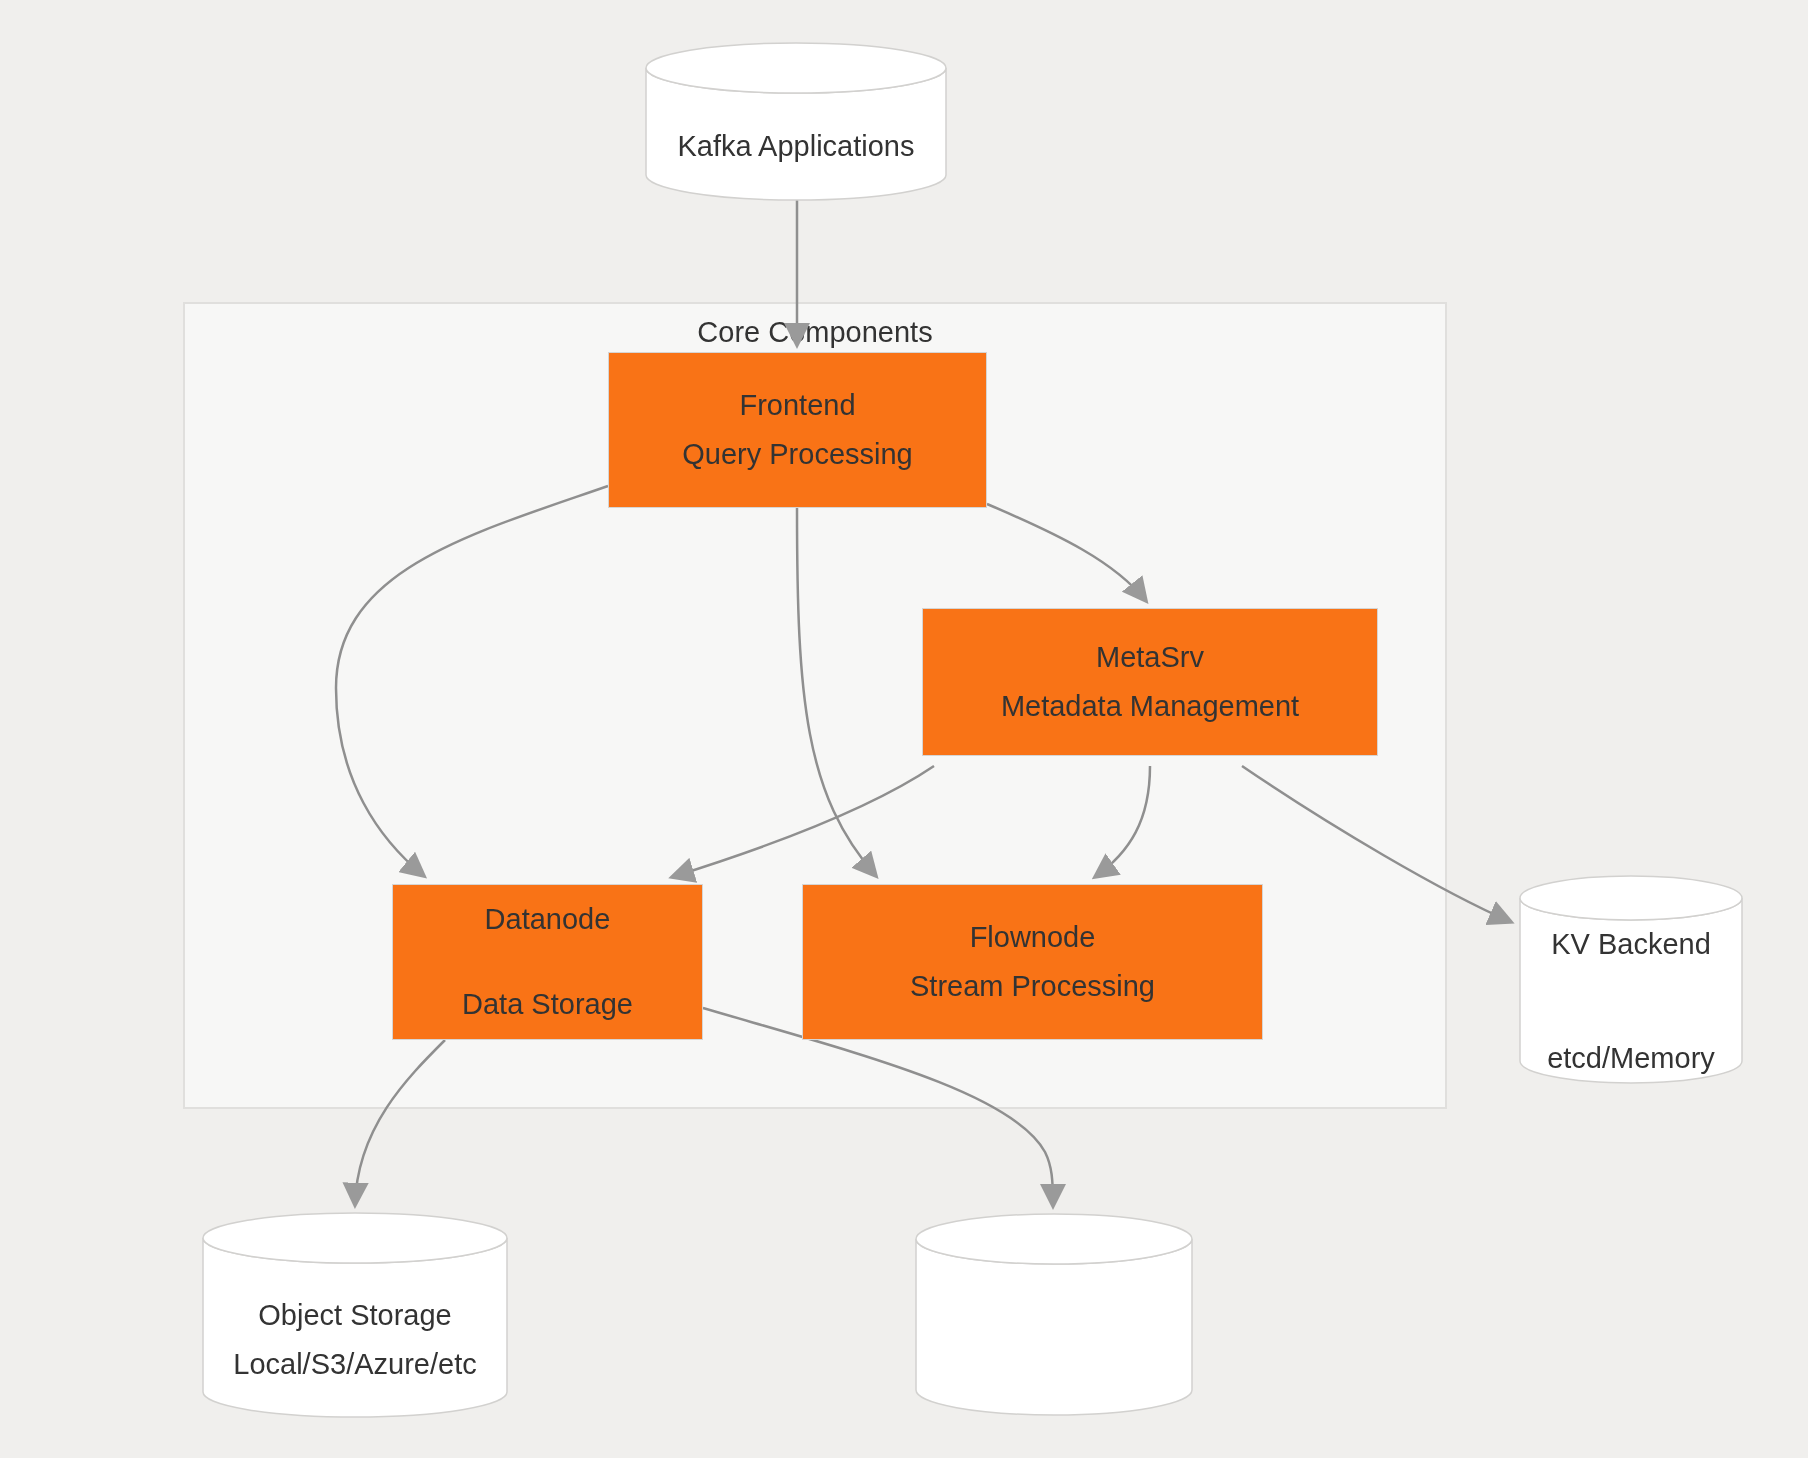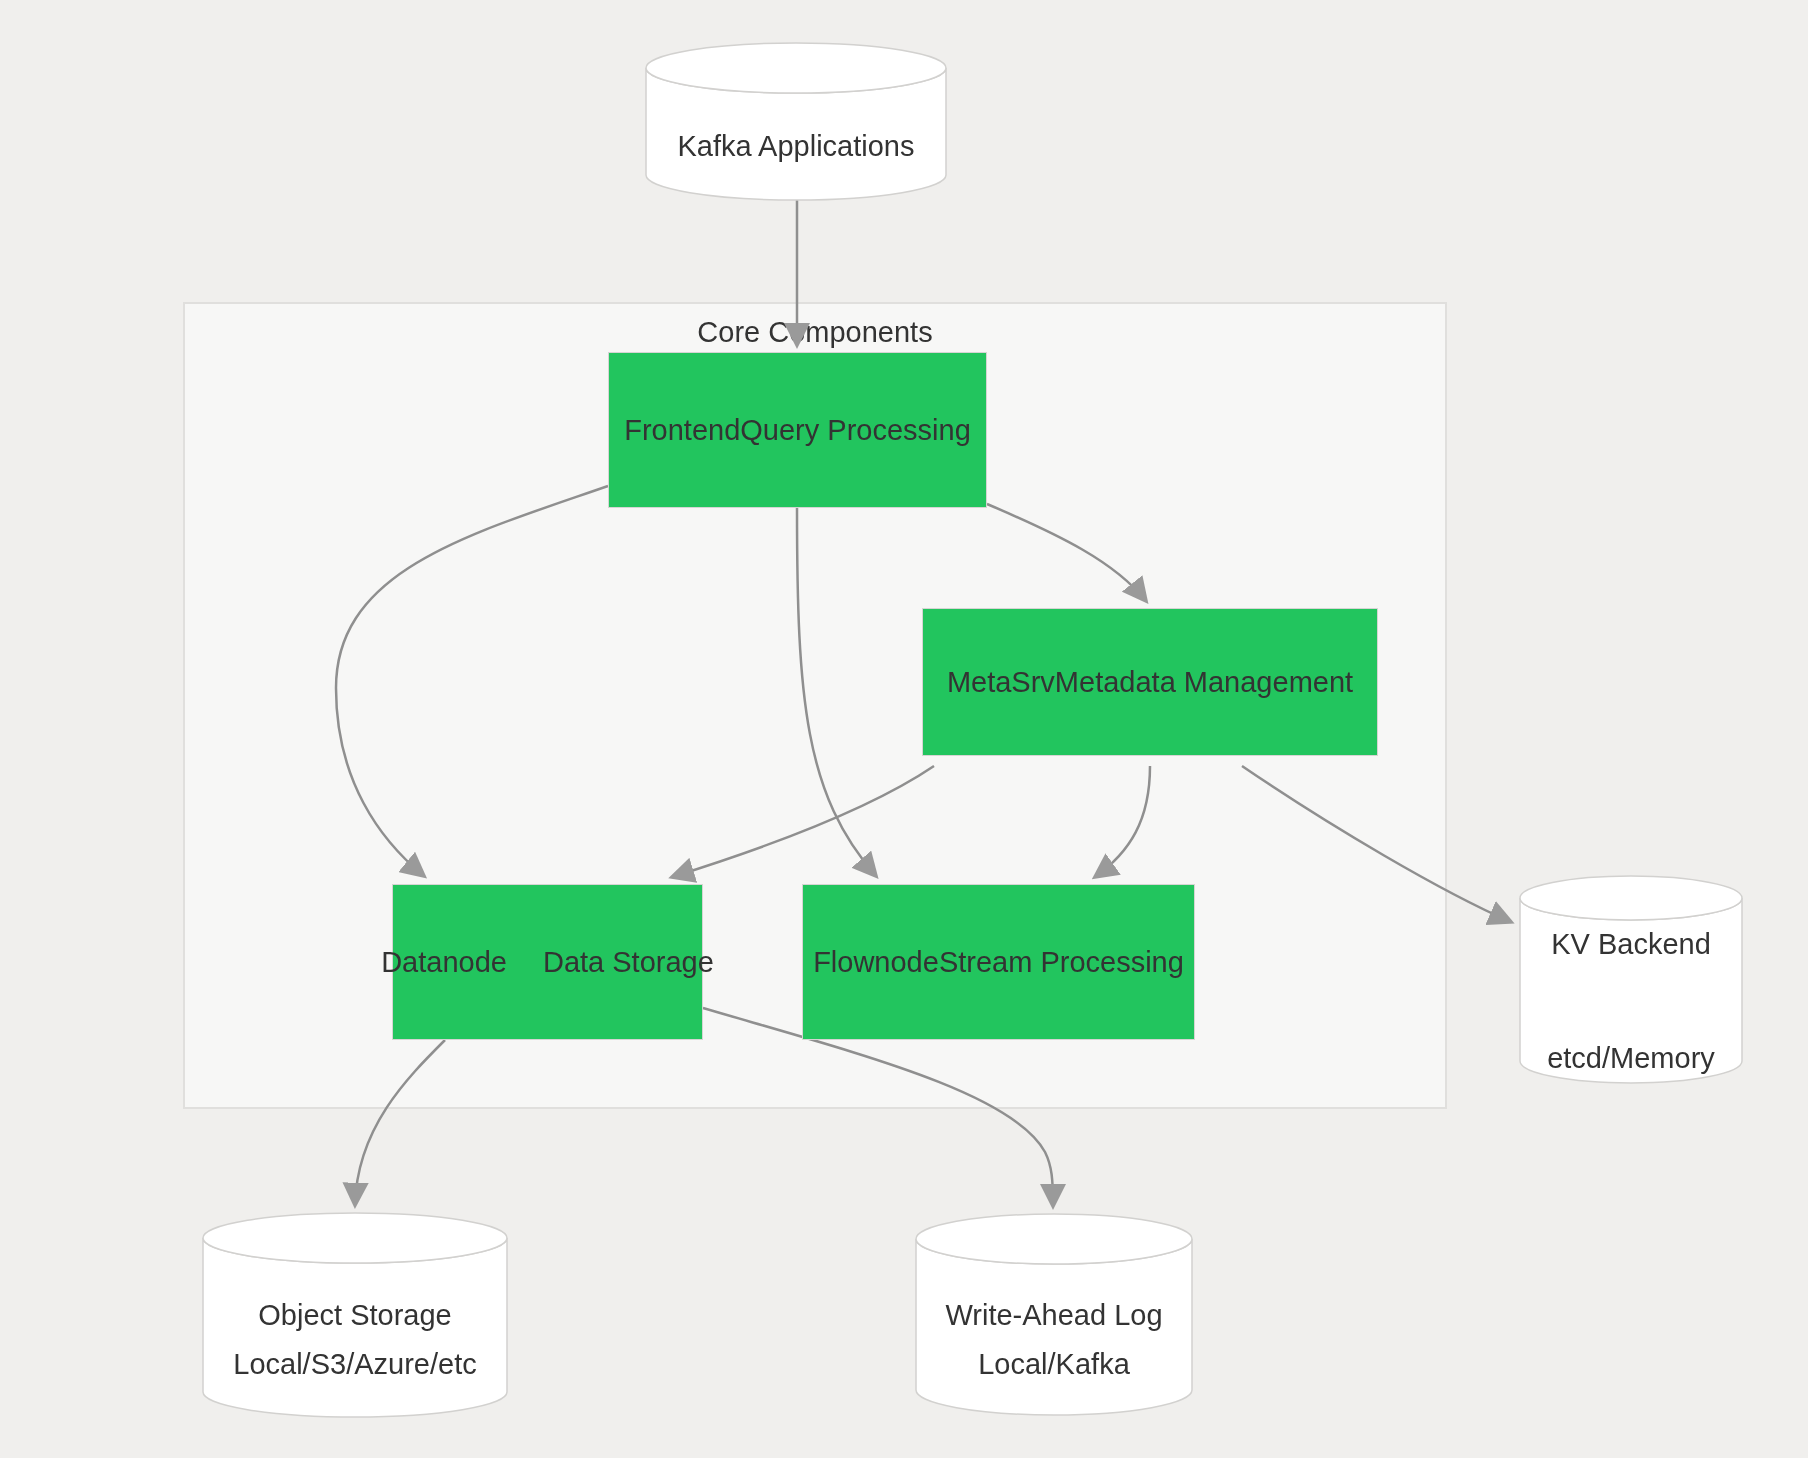--- a/index.html
+++ b/index.html
@@ -38,45 +38,46 @@
   }
   .edge-layer {
     position: absolute;
     left: 0;
     top: 0;
     width: 1808px;
     height: 1458px;
   }
   .node {
     position: absolute;
-    background: #22c55e;
+    background: #f97316;
     border: 1.5px solid #d6d5d3;
     box-sizing: border-box;
     display: flex;
+    flex-direction: column;
     align-items: center;
     justify-content: center;
   }
   .node .line, .cyl-label .line {
     font-size: 29px;
     line-height: 49px;
     white-space: nowrap;
     text-align: center;
     color: #333333;
   }
   .cyl-label {
     position: absolute;
     display: flex;
     flex-direction: column;
     align-items: center;
     justify-content: center;
   }
   .n-frontend { left: 608px; top: 352px; width: 379px; height: 156px; }
   .n-metasrv  { left: 922px; top: 608px; width: 456px; height: 148px; }
   .n-datanode { left: 392px; top: 884px; width: 311px; height: 156px; gap: 36px; }
-  .n-flownode { left: 802px; top: 884px; width: 393px; height: 156px; }
+  .n-flownode { left: 802px; top: 884px; width: 461px; height: 156px; }
   .l-client   { left: 646px;  top: 93px;   width: 300px; height: 107px; }
   .l-kv       { left: 1520px; top: 920px;  width: 222px; height: 163px; justify-content: space-between; }
   .l-object   { left: 203px;  top: 1263px; width: 304px; height: 154px; }
   .l-wal      { left: 916px;  top: 1264px; width: 276px; height: 151px; }
   .edge { fill: none; stroke: #8f8f8f; stroke-width: 2.5; }
   .cyl-shape { fill: #ffffff; stroke: #d2d1cf; stroke-width: 1.5; }
 </style>
 </head>
 <body>
 
@@ -151,18 +152,14 @@
   <div class="cyl-label l-kv">
     <div class="line">KV Backend</div>
     <div class="line">etcd/Memory</div>
   </div>
 
   <div class="cyl-label l-object">
     <div class="line">Object Storage</div>
     <div class="line">Local/S3/Azure/etc</div>
   </div>
 
-  <div class="cyl-label l-wal">
-    <div class="line">Write-Ahead Log</div>
-    <div class="line">Local/Kafka</div>
-  </div>
 
 </div>
 
 </body></html>

